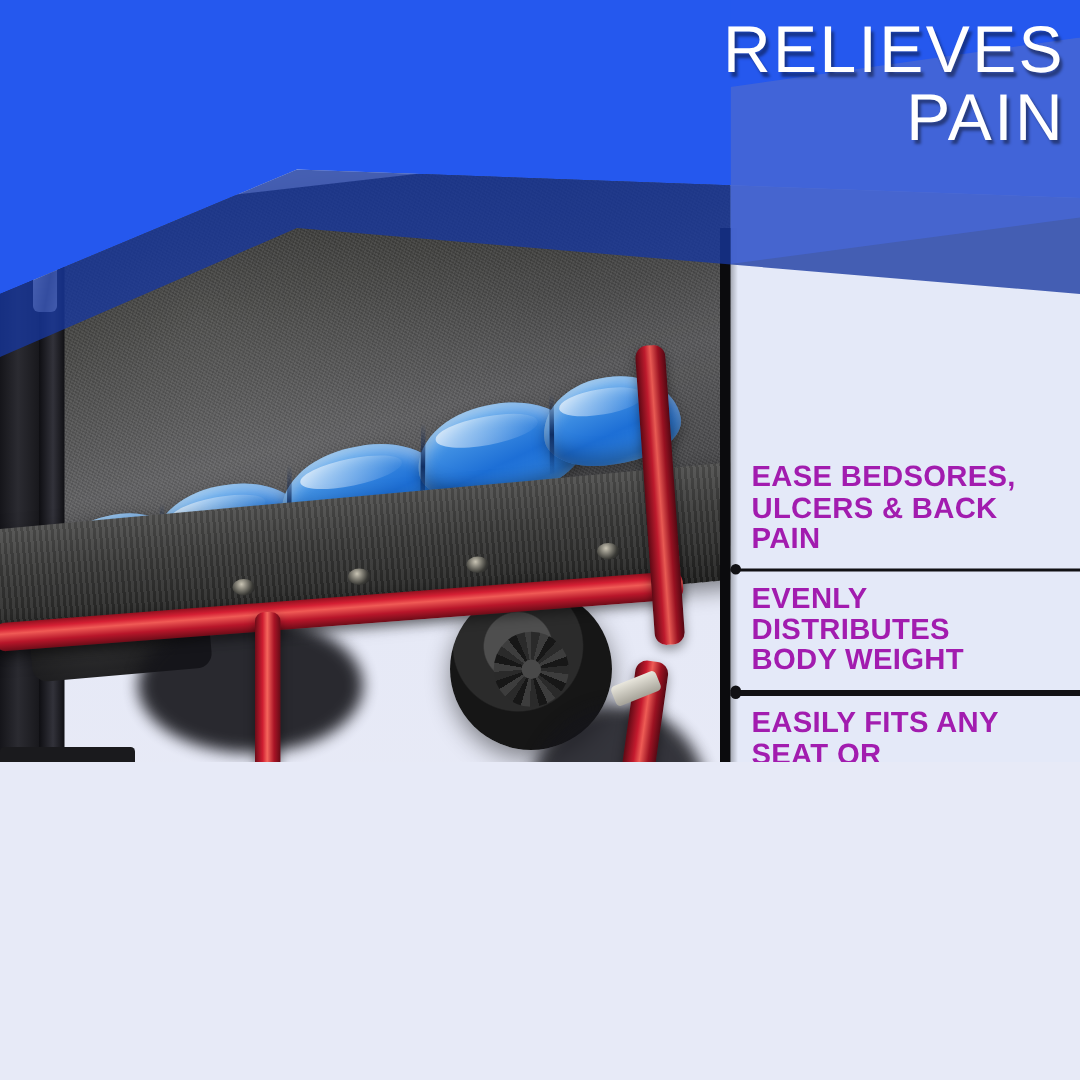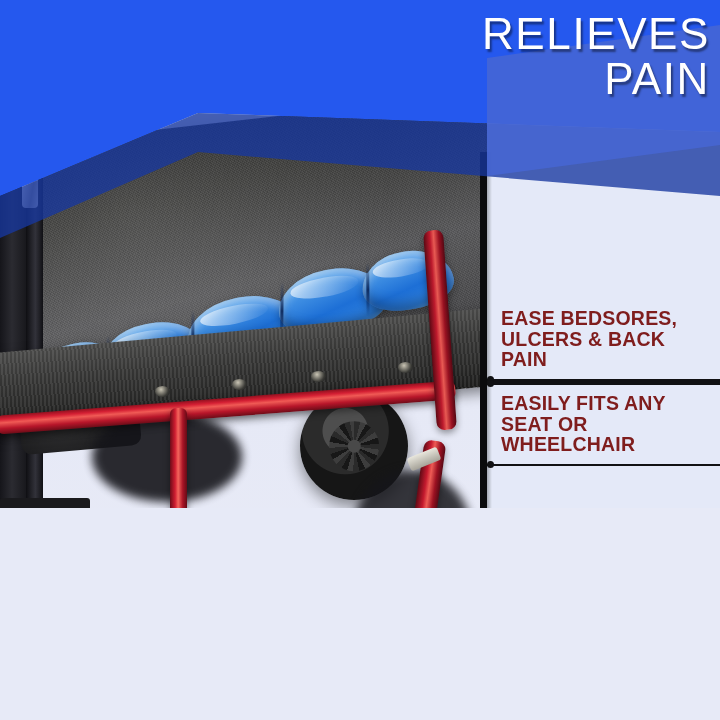--- a/index.html
+++ b/index.html
@@ -151,21 +151,21 @@
   .panel{position:absolute;left:487px;top:0;width:233px;height:720px;
     background:#E4E9F8;}
   .panel-edge{position:absolute;left:480px;top:152px;width:7px;height:568px;background:#0b0b0d;}
   .panel-edge-sh{position:absolute;left:487px;top:152px;width:5px;height:568px;
     background:linear-gradient(90deg,rgba(0,0,0,.28),rgba(0,0,0,0));}
 
   .bullets{position:absolute;left:487px;top:300px;width:233px;}
   .bullet{padding:0 10px 0 14px;}
   .bullet-text{
     font-weight:700;font-size:19.5px;line-height:1.06;letter-spacing:.2px;
-    color:#7f1d1d;text-transform:uppercase;margin:0;padding:8px 0 9px 0;
+    color:#a21caf;text-transform:uppercase;margin:0;padding:8px 0 9px 0;
     white-space:pre-line;}
   .divider{position:relative;height:2px;margin:0 0 0 0;
     background:#111114;width:233px;left:0;}
   .divider::before{content:"";position:absolute;left:0px;top:-2.5px;width:7px;height:7px;
     border-radius:50%;background:#111114;}
 
   
   .headline{position:absolute;right:10px;top:12px;width:520px;text-align:right;
     color:#FFFFFF;font-weight:400;font-size:44px;line-height:1.02;letter-spacing:1.6px;
     text-transform:uppercase;text-shadow:2px 3px 2px rgba(0,0,0,.42);}
@@ -259,20 +259,25 @@
   </div>
 
   <div class="bullets">
     <div class="bullet">
       <p class="bullet-text">EASE BEDSORES,
 ULCERS &amp; BACK
 PAIN</p>
     </div>
     <div class="divider"></div>
 
+    <div class="bullet">
+      <p class="bullet-text">EVENLY
+DISTRIBUTES
+BODY WEIGHT</p>
+    </div>
     <div class="divider"></div>
 
     <div class="divider"></div>
 
     <div class="bullet">
       <p class="bullet-text">EASILY FITS ANY
 SEAT OR
 WHEELCHAIR</p>
     </div>
     <div class="divider"></div>

